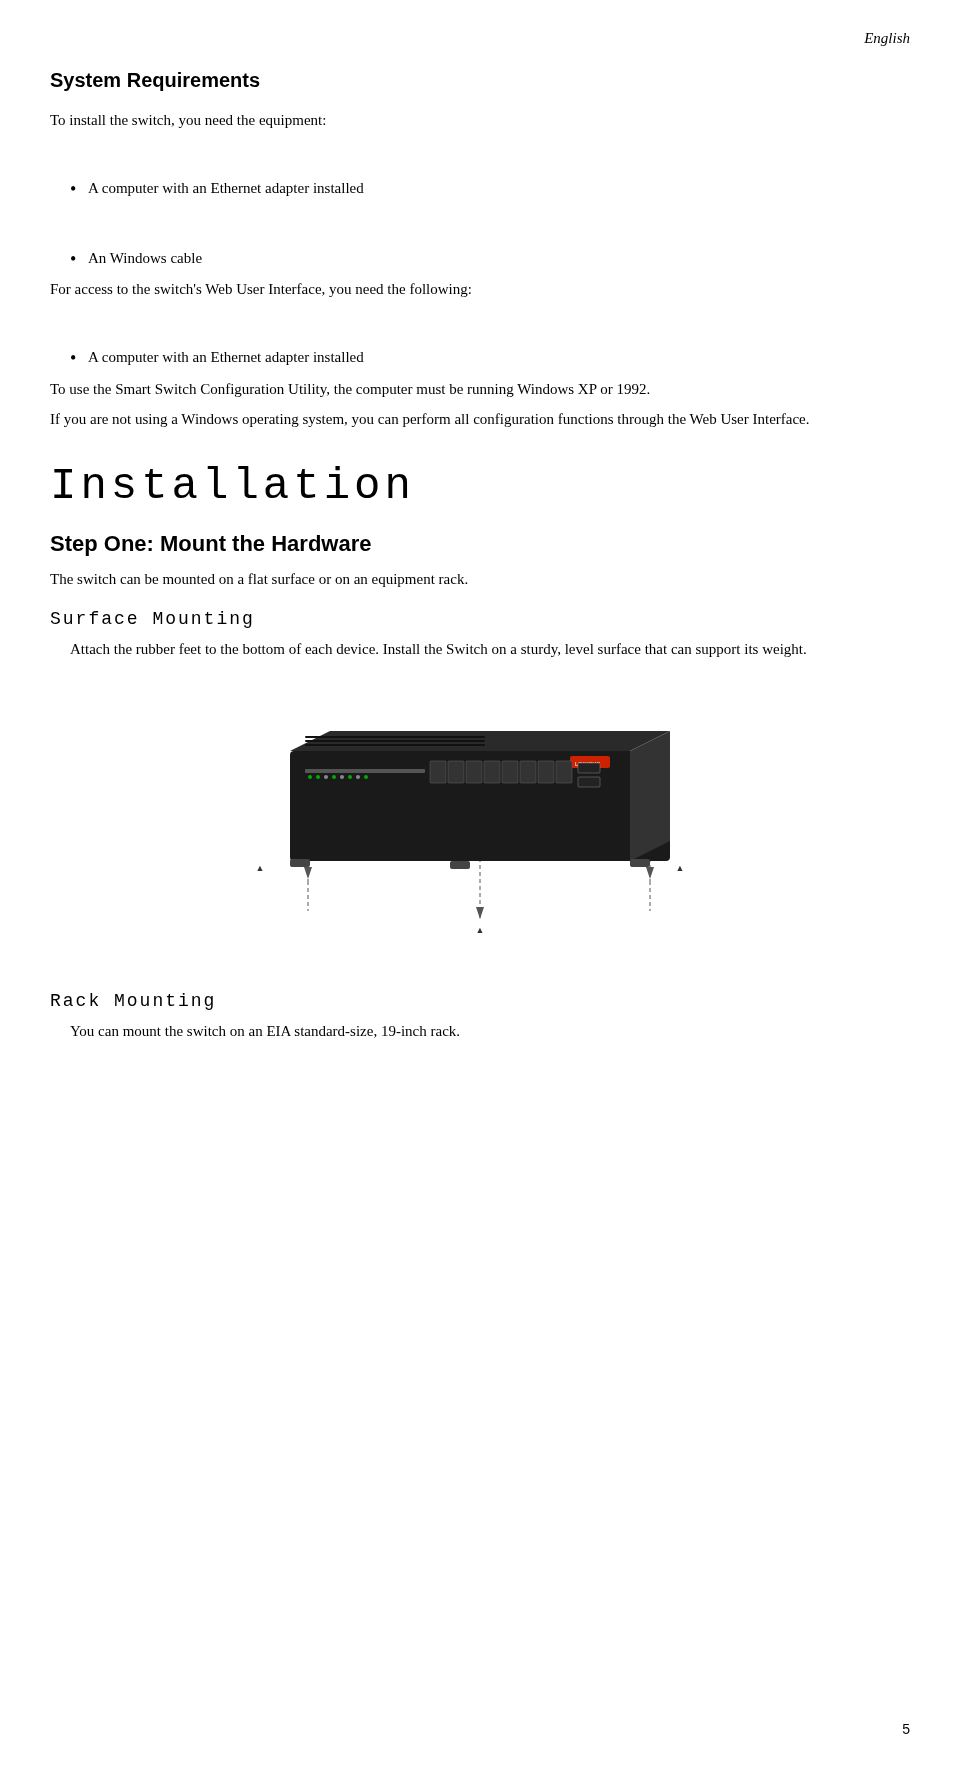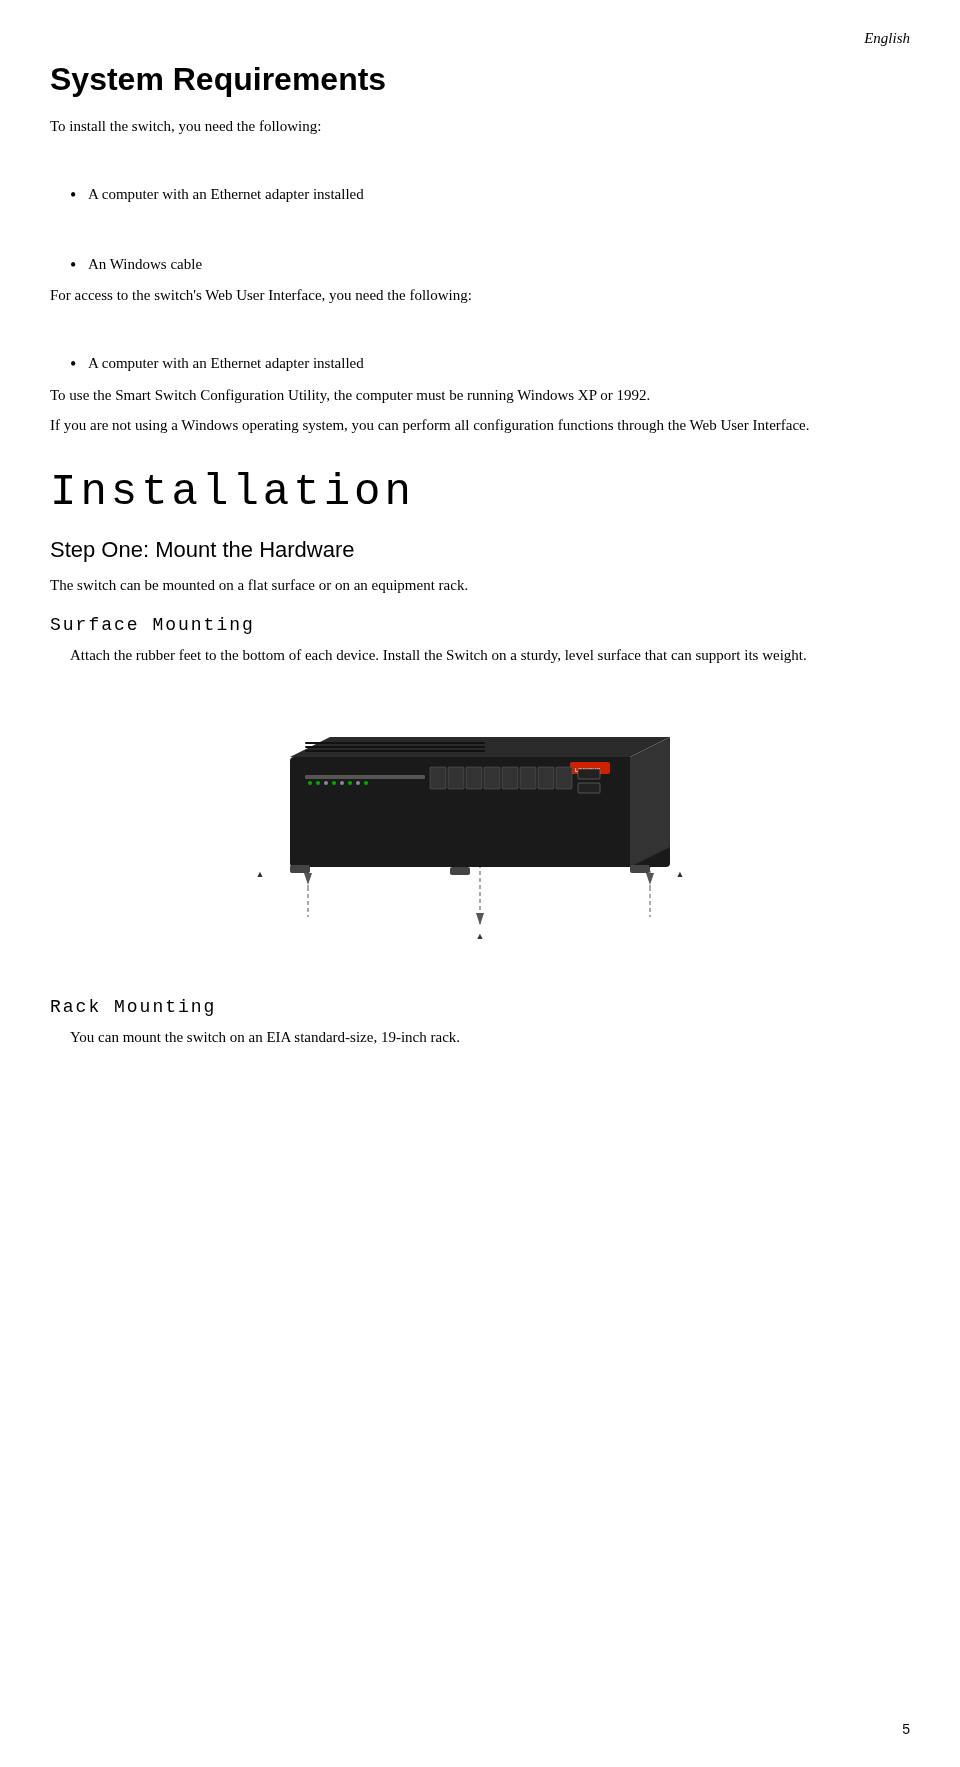--- a/index.html
+++ b/index.html
@@ -10,32 +10,32 @@
       color: #000000;
       width: 960px;
       min-height: 1767px;
       position: relative;
       padding: 30px 50px 60px 50px;
     }
 
     .page-header {
       display: flex;
       justify-content: flex-end;
-      margin-bottom: 14px;
+      margin-bottom: 22px;
       align-items: flex-end;
     }
 
     .english-label {
       font-style: italic;
       font-size: 15px;
       font-family: Georgia, serif;
     }
 
     .section-title {
-      font-size: 32px;
+      font-size: 20px;
       font-weight: bold;
       font-family: Arial, sans-serif;
       margin-bottom: 16px;
       margin-top: 4px;
     }
 
     .body-text {
       font-size: 15px;
       line-height: 1.6;
       margin-bottom: 6px;
@@ -65,21 +65,21 @@
     .installation-title {
       font-family: 'Courier New', Courier, monospace;
       font-size: 44px;
       font-weight: normal;
       letter-spacing: 4px;
       margin: 30px 0 20px 0;
     }
 
     .step-title {
       font-size: 22px;
-      font-weight: normal;
+      font-weight: bold;
       font-family: Arial, sans-serif;
       margin-bottom: 10px;
     }
 
     .subsection-title {
       font-family: 'Courier New', Courier, monospace;
       font-size: 18px;
       font-weight: normal;
       letter-spacing: 2px;
       margin: 18px 0 8px 0;
@@ -109,21 +109,21 @@
   </style>
 </head>
 <body>
 
 <div class="page-header">
   <span class="english-label">English</span>
 </div>
 
 <h1 class="section-title">System Requirements</h1>
 
-<p class="body-text">To install the switch, you need the following:</p>
+<p class="body-text">To install the switch, you need the equipment:</p>
 
 <ul class="bullet-list">
   <li><span>A computer with an Ethernet adapter installed</span></li>
   <li><span>An Windows cable</span></li>
 </ul>
 
 <p class="body-text">For access to the switch's Web User Interface, you need the following:</p>
 
 <ul class="bullet-list">
   <li><span>A computer with an Ethernet adapter installed</span></li>

